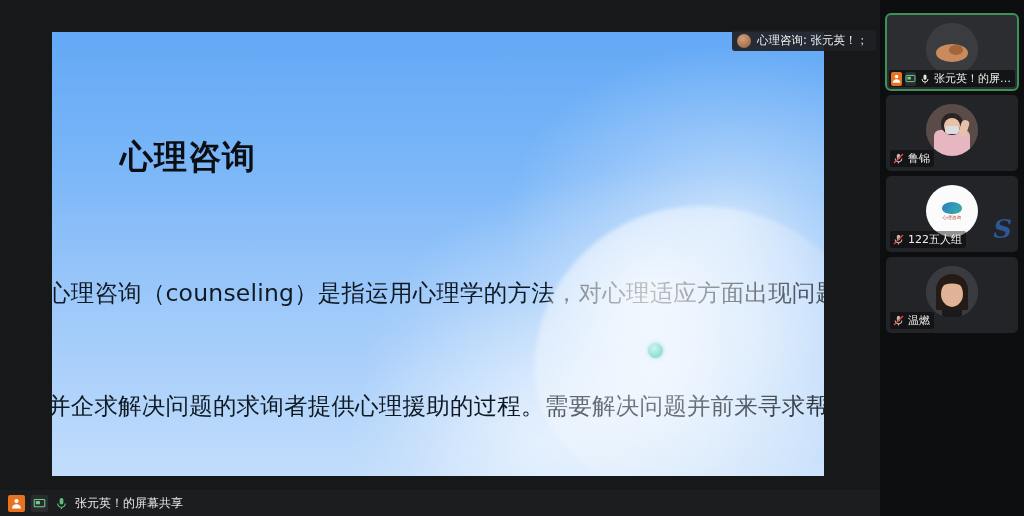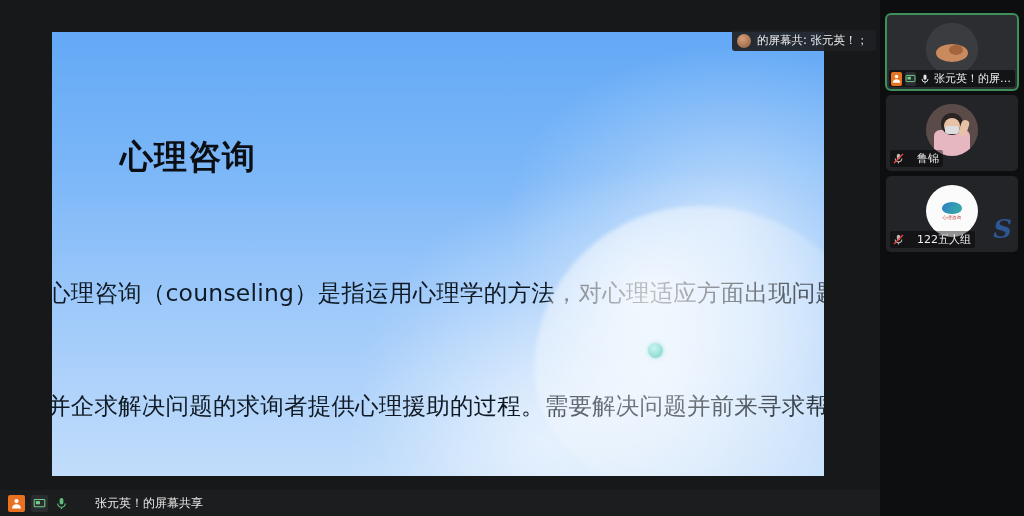--- a/index.html
+++ b/index.html
@@ -86,21 +86,21 @@
     width: 880px; height: 26px;
     background: #1c1d1f;
     display: flex;
     align-items: center;
     gap: 6px;
     padding-left: 8px;
   }
   .sb-text {
     color: #e8e8e8;
     font-size: 12px;
-    margin-left: 20px;
+    margin-left: 0;
     white-space: nowrap;
   }
 
   
   .ico { display:inline-flex; align-items:center; justify-content:center; }
   .ico svg { display:block; }
 
   .ico-person-box {
     width: 17px; height: 17px;
     background: #e8721f;
@@ -143,21 +143,21 @@
     width: 52px; height: 52px;
     border-radius: 50%;
     overflow: hidden;
     background: #3a3b3f;
   }
   .tile-label {
     position: absolute;
     left: 4px; bottom: 4px;
     display: flex;
     align-items: center;
-    gap: 12px;
+    gap: 3px;
     background: rgba(0,0,0,0.42);
     border-radius: 2px;
     padding: 1px 4px 1px 2px;
     max-width: 126px;
   }
   .tile-label .nm {
     color: #f2f2f2;
     font-size: 11px;
     white-space: nowrap;
     overflow: hidden;
@@ -264,21 +264,21 @@
           <path d="M4 8a4 4 0 0 0 8 0" fill="none" stroke="#5fbf7a" stroke-width="1.3"></path>
           <line x1="8" y1="12" x2="8" y2="14" stroke="#5fbf7a" stroke-width="1.3"></line>
         </svg>
       </span>
       <span class="sb-text">张元英！的屏幕共享</span>
     </div>
   </div>
 
   <div class="speak-badge">
     <span class="mini-av"></span>
-    <span class="sp-txt">的屏幕共: 张元英！；</span>
+    <span class="sp-txt">心理咨询: 张元英！；</span>
   </div>
 
   <div class="sidebar">
 
     <div class="tile tile-presenter active">
       <div class="tile-avatar">
         <svg width="52" height="52" viewBox="0 0 52 52">
           <rect width="52" height="52" fill="#3b3c40"></rect>
           <ellipse cx="26" cy="30" rx="16" ry="9" fill="#c98b5e"></ellipse>
           <ellipse cx="30" cy="27" rx="7" ry="5" fill="#a5653c"></ellipse>
@@ -345,16 +345,38 @@
             <path d="M4 8a4 4 0 0 0 8 0" fill="none" stroke="#b9b9b9" stroke-width="1.3"></path>
             <line x1="8" y1="12" x2="8" y2="14" stroke="#b9b9b9" stroke-width="1.3"></line>
             <line x1="2.5" y1="13.5" x2="13.5" y2="2.5" stroke="#e2433a" stroke-width="1.8"></line>
           </svg>
         </span>
         <span class="nm">122五人组</span>
       </div>
     </div>
 
 
+    <div class="tile">
+      <div class="tile-avatar">
+        <svg width="52" height="52" viewBox="0 0 52 52">
+          <rect width="52" height="52" fill="#3a3b40"></rect>
+          <path d="M10 24a16 16 0 0 1 32 0v20H10z" fill="#241b16"></path>
+          <ellipse cx="26" cy="28" rx="11" ry="13" fill="#e0b396"></ellipse>
+          <path d="M12 22c3-9 11-12 14-12s11 3 14 12c-4-3-9-4.5-14-4.5S16 19 12 22z" fill="#241b16"></path>
+          <rect x="16" y="44" width="20" height="8" fill="#1a1a1d"></rect>
+        </svg>
+      </div>
+      <div class="tile-label">
+        <span class="ico">
+          <svg width="13" height="13" viewBox="0 0 16 16">
+            <rect x="6" y="2" width="4" height="7" rx="2" fill="#b9b9b9"></rect>
+            <path d="M4 8a4 4 0 0 0 8 0" fill="none" stroke="#b9b9b9" stroke-width="1.3"></path>
+            <line x1="8" y1="12" x2="8" y2="14" stroke="#b9b9b9" stroke-width="1.3"></line>
+            <line x1="2.5" y1="13.5" x2="13.5" y2="2.5" stroke="#e2433a" stroke-width="1.8"></line>
+          </svg>
+        </span>
+        <span class="nm">温燃</span>
+      </div>
+    </div>
 
 
   </div>
 </div>
 
 </body></html>

